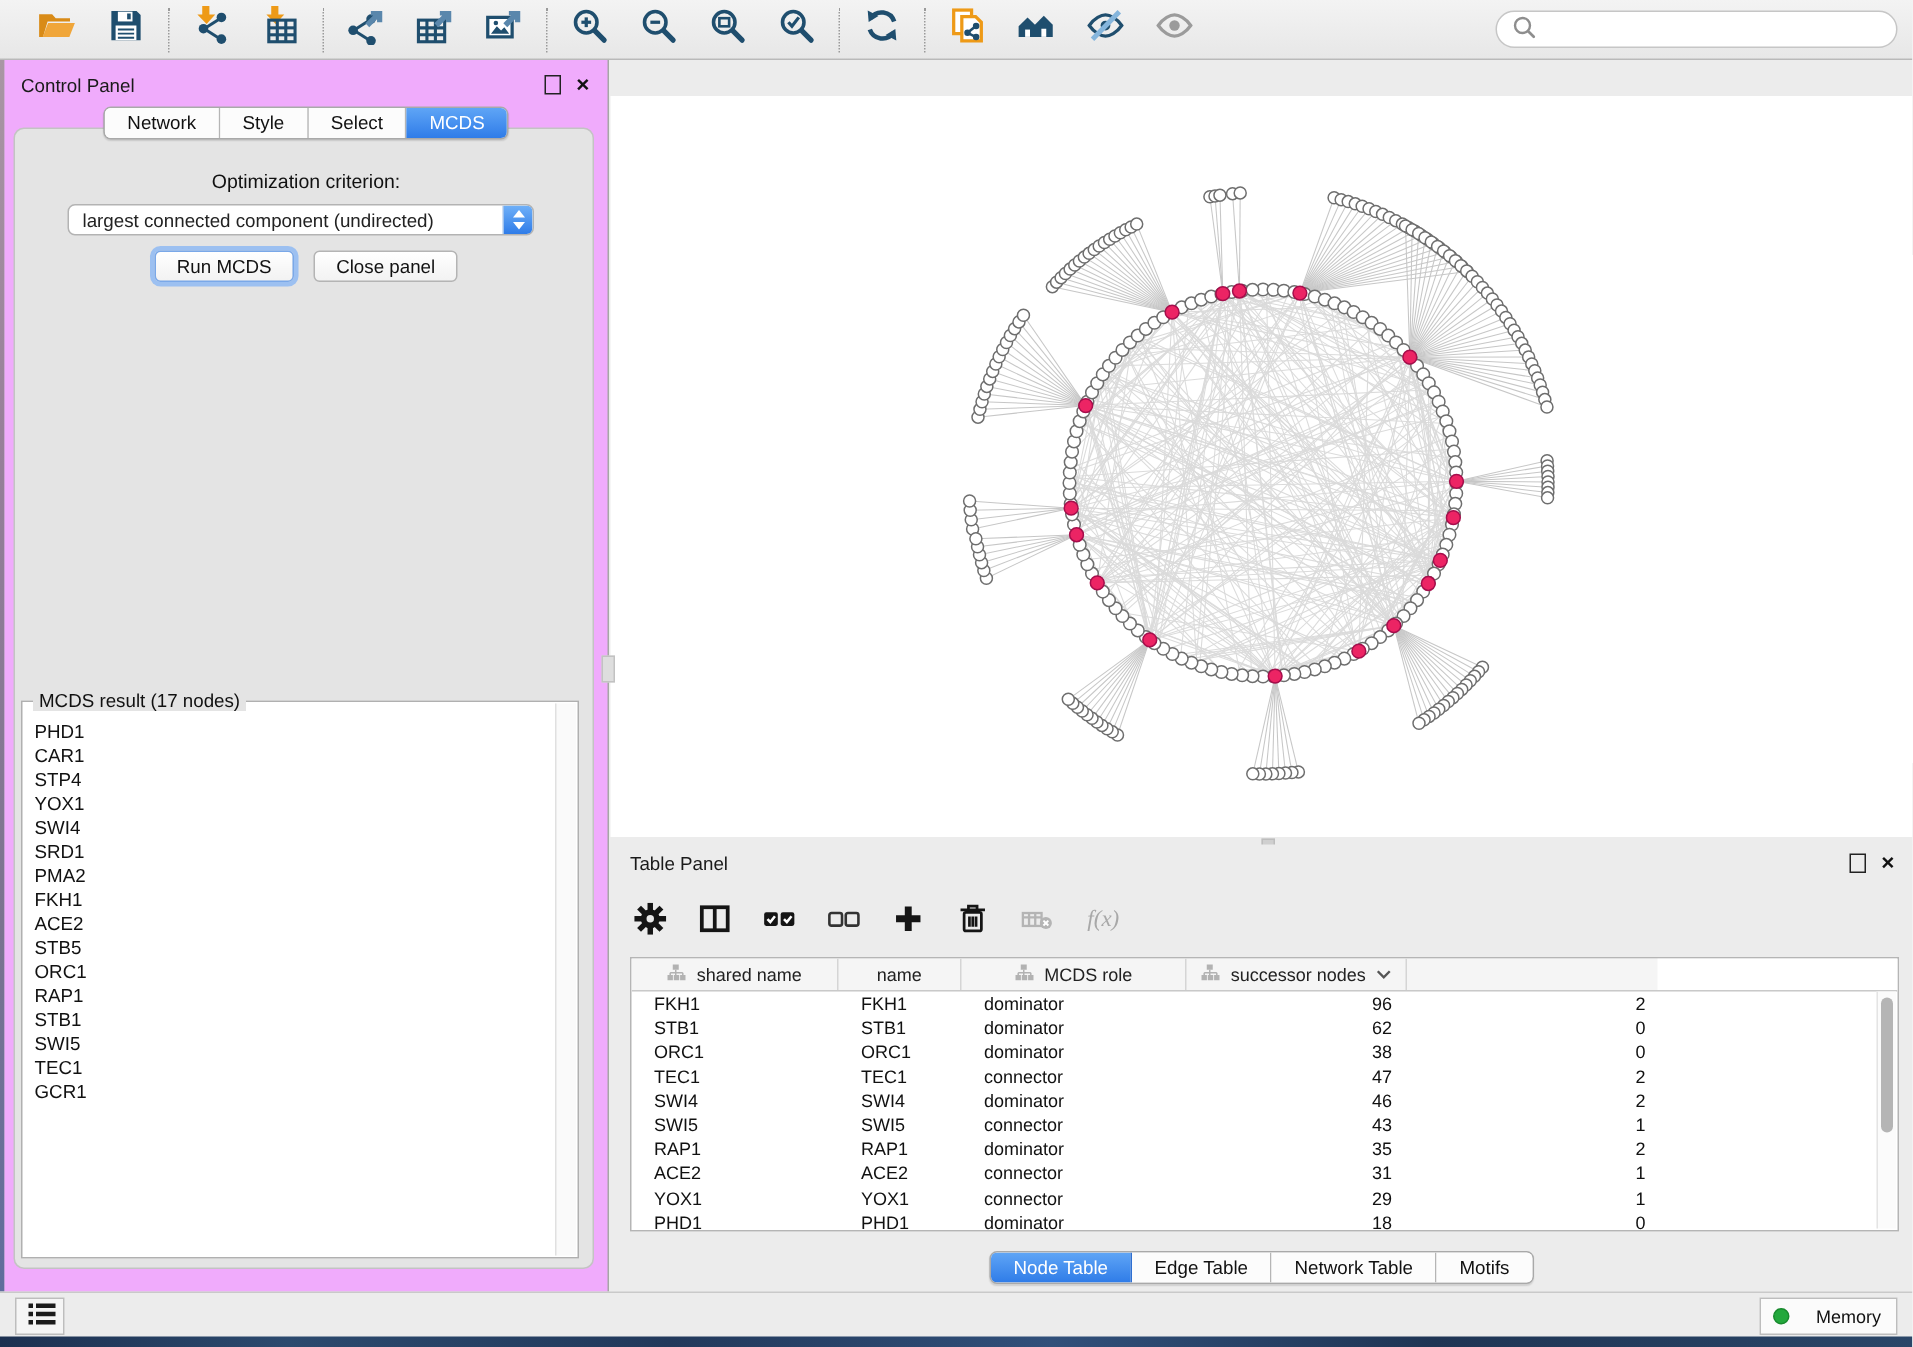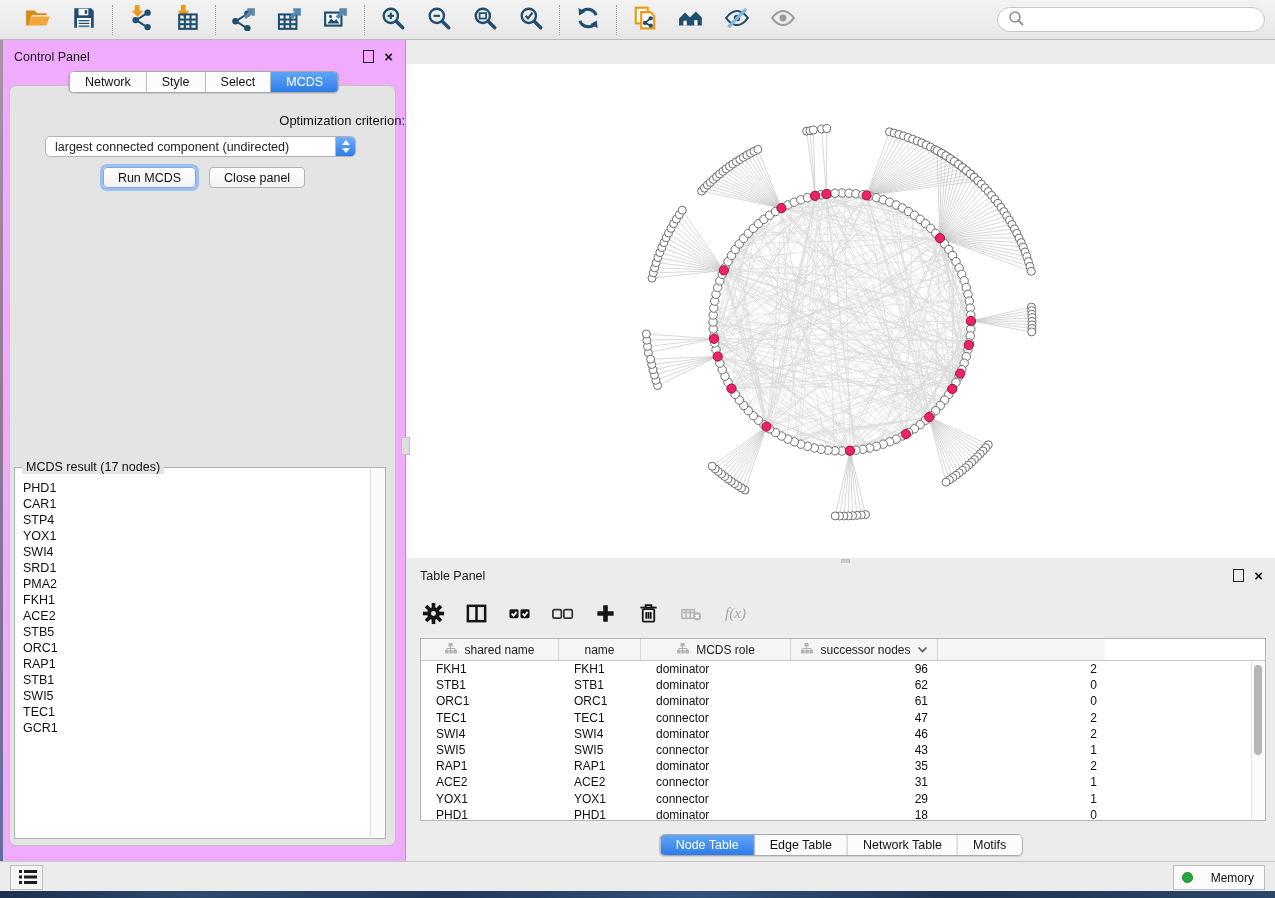--- a/index.html
+++ b/index.html
@@ -29,21 +29,21 @@
   .float-box{width:9px;height:11px;border:1.5px solid #222;}
   .close-x{font-size:15px;font-weight:bold;color:#111;line-height:11px;}
   .cp-inner{position:absolute;left:6px;right:9px;top:45px;bottom:16px;background:#e4e4e4;
             border:1px solid #c3c3c3;border-radius:7px;}
   .seg-tabs{position:absolute;display:flex;height:20px;border:1px solid #a9a9a9;border-radius:5px;
             background:#fcfcfc;overflow:hidden;font-size:12.5px;box-shadow:0 1px 1px rgba(0,0,0,.12);}
   .cp-tabs{top:31px;left:50%;transform:translateX(-50%);z-index:3;}
   .seg{padding:0 15px;display:flex;align-items:center;border-right:1px solid #b5b5b5;color:#111;background:#fcfcfc;}
   .seg:last-child{border-right:none;}
   .seg.active{background:linear-gradient(#5fa5f6,#2f7ce8);color:#fff;border-right-color:#2f6fd0;}
-  .opt-label{position:absolute;left:0;right:0;top:73px;text-align:right;font-size:13px;color:#111;}
+  .opt-label{position:absolute;left:0;right:0;top:73px;text-align:center;font-size:13px;color:#111;}
   .dropdown{position:absolute;left:42px;right:49px;top:96px;height:21px;background:#fff;border:1px solid #b3b3b3;
             border-radius:5px;display:flex;align-items:center;box-sizing:border-box;overflow:hidden;}
   .dropdown .dd-text{flex:1;font-size:12.5px;padding-left:9px;white-space:nowrap;}
   .dd-step{width:19px;align-self:stretch;background:linear-gradient(#6fb0f8,#2f7ce8);display:flex;flex-direction:column;
            align-items:center;justify-content:center;gap:3px;border-left:1px solid #9cc0ee;}
   .dd-up{width:0;height:0;border-left:4px solid transparent;border-right:4px solid transparent;border-bottom:5px solid #fff;}
   .dd-down{width:0;height:0;border-left:4px solid transparent;border-right:4px solid transparent;border-top:5px solid #fff;}
   .btn-row{position:absolute;left:0;right:0;top:127px;display:flex;justify-content:center;gap:13px;}
   .mac-btn{height:21px;padding:0 14px;background:linear-gradient(#fff,#f2f2f2);border:1px solid #b4b4b4;
            border-radius:4px;font:12.5px "Liberation Sans",sans-serif;color:#111;}
@@ -1271,21 +1271,21 @@
             <div class="td l" style="width: 138px;">STB1</div>
             <div class="td l" style="width: 82px;">STB1</div>
             <div class="td l" style="width: 150px;">dominator</div>
             <div class="td r" style="width: 147px; padding-right: 10px;">62</div>
             <div class="td r" style="width: 167px; padding-right: 8px;">0</div>
           </div>
           <div class="tbl-row">
             <div class="td l" style="width: 138px;">ORC1</div>
             <div class="td l" style="width: 82px;">ORC1</div>
             <div class="td l" style="width: 150px;">dominator</div>
-            <div class="td r" style="width: 147px; padding-right: 10px;">61</div>
+            <div class="td r" style="width: 147px; padding-right: 10px;">38</div>
             <div class="td r" style="width: 167px; padding-right: 8px;">0</div>
           </div>
           <div class="tbl-row">
             <div class="td l" style="width: 138px;">TEC1</div>
             <div class="td l" style="width: 82px;">TEC1</div>
             <div class="td l" style="width: 150px;">connector</div>
             <div class="td r" style="width: 147px; padding-right: 10px;">47</div>
             <div class="td r" style="width: 167px; padding-right: 8px;">2</div>
           </div>
           <div class="tbl-row">

